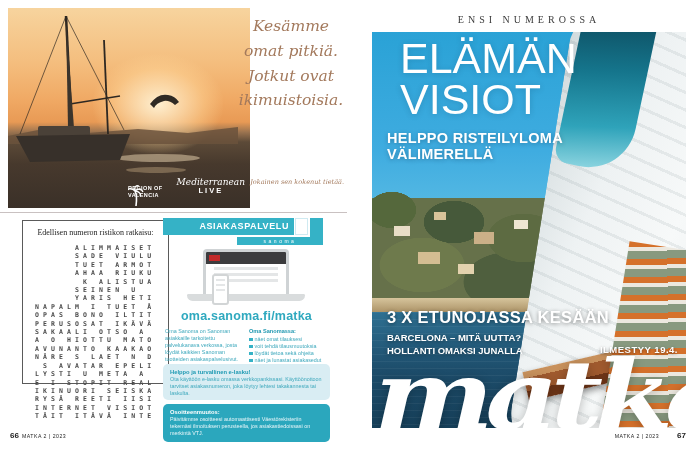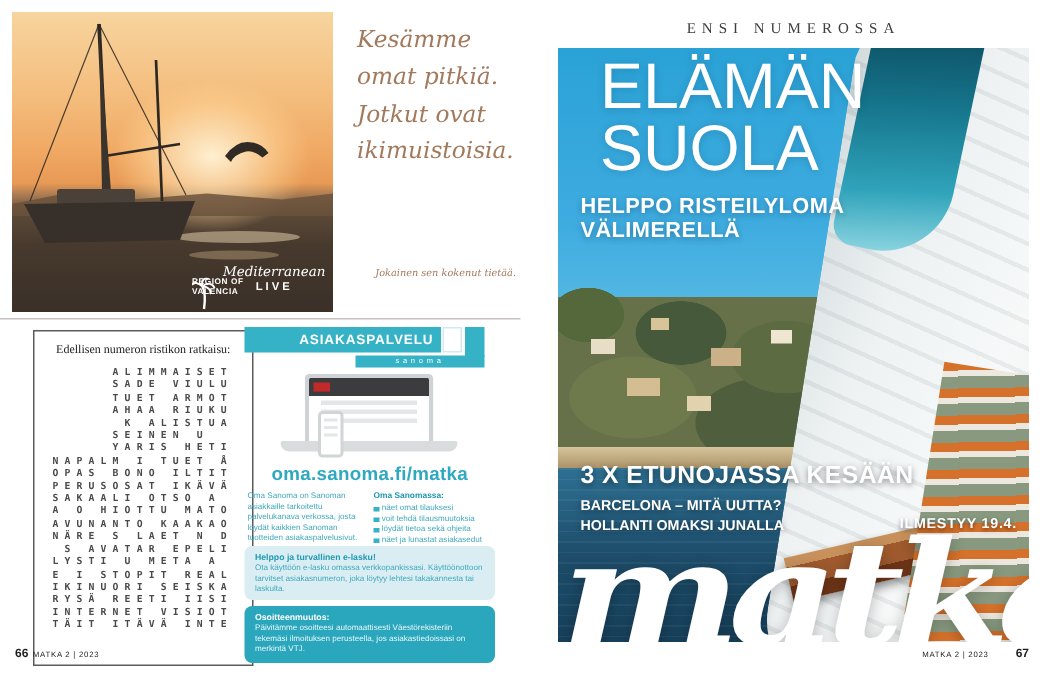--- a/index.html
+++ b/index.html
@@ -1,37 +1,37 @@
 <!DOCTYPE html>
 <html><head>
 <meta charset="utf-8">
 <style>
   html,body{margin:0;padding:0;background:#ffffff;}
   body{width:694px;height:450px;font-family:"Liberation Sans",sans-serif;-webkit-font-smoothing:antialiased;}
   .spread{position:relative;width:694px;height:450px;background:#fff;overflow:hidden;}
 
   
-  .ad-photo{position:absolute;left:8px;top:8px;width:214px;height:200px;overflow:hidden;
+  .ad-photo{position:absolute;left:8px;top:8px;width:242px;height:200px;overflow:hidden;
     background:linear-gradient(180deg,#f7d49e 0%,#f4bd7d 28%,#f0a964 46%,#e89a55 57%,#9c7450 62%,#5c4a38 67%,#47392d 78%,#3a3028 100%);}
   .sun-glow{position:absolute;left:62%;top:48%;width:130px;height:100px;transform:translate(-50%,-50%);
     background:radial-gradient(ellipse at center,rgba(255,243,214,.95) 0%,rgba(255,214,152,.45) 50%,rgba(255,214,152,0) 72%);}
   .ad-photo svg{position:absolute;left:0;top:0;}
   .logo-region{position:absolute;left:120px;bottom:10px;display:flex;align-items:center;gap:3px;color:#fff;}
   .logo-region-text{font-size:5.5px;font-weight:bold;letter-spacing:.4px;line-height:1.15;}
   .logo-med{position:absolute;right:5px;bottom:13px;color:#fff;text-align:center;}
   .logo-med-script{font-family:"DejaVu Serif",serif;font-style:italic;font-size:9px;line-height:1;}
   .logo-med-live{font-size:7.5px;font-weight:bold;letter-spacing:2px;line-height:1.1;}
-  .ad-headline{position:absolute;left:238px;top:14px;width:106px;text-align:left;color:#a3795c;
+  .ad-headline{position:absolute;left:238px;top:14px;width:106px;text-align:center;color:#a3795c;
     font-family:"DejaVu Serif",serif;font-style:italic;font-size:15.5px;line-height:1.6;}
   .ad-tagline{position:absolute;left:230px;top:178px;width:114px;text-align:right;color:#a3795c;
     font-family:"DejaVu Serif",serif;font-style:italic;font-size:6.5px;}
   .rule{position:absolute;left:0;top:212px;width:347px;height:1px;background:#c9c1c1;}
 
   
-  .crossword{position:absolute;left:22px;top:220px;width:147px;height:224px;border:1px solid #5a5a5a;background:#fff;box-sizing:border-box;}
+  .crossword{position:absolute;left:22px;top:220px;width:147px;height:164px;border:1px solid #5a5a5a;background:#fff;box-sizing:border-box;}
   .cw-title{margin-top:7px;text-align:center;font-family:"Liberation Serif",serif;font-size:8px;color:#222;}
   .cw-grid{margin-top:7px;padding-left:12px;}
   .cw-row{font-family:"DejaVu Sans Mono",monospace;font-size:6.5px;font-weight:bold;letter-spacing:4.1px;
     line-height:8.4px;white-space:pre;color:#4a4a4a;}
 
   
   .svc{position:absolute;left:163px;top:218px;width:167px;height:168px;}
   .svc-header{position:absolute;left:0;top:0;width:131px;height:17px;background:#35b2c6;color:#fff;font-weight:bold;
     font-size:9px;letter-spacing:.6px;text-align:right;line-height:17px;padding-right:5px;box-sizing:border-box;}
   .svc-sq-white{position:absolute;left:132px;top:0;width:13px;height:17px;background:#fff;border:1px solid #cfeaf1;box-sizing:border-box;}
@@ -265,21 +265,21 @@
     </div>
     <div class="cliff"></div>
     <div class="sea"></div>
     <div class="ship-white"></div>
     <div class="ship-glass"></div>
     <div class="railing"></div>
     <div class="deck"></div>
 
     <div class="cover-title">
       <div>ELÄMÄN</div>
-      <div>SUOLA</div>
+      <div>VISIOT</div>
     </div>
     <div class="cover-sub">
       <div>HELPPO RISTEILYLOMA</div>
       <div>VÄLIMERELLÄ</div>
     </div>
     <div class="teaser">
       <div class="teaser-head">3 X ETUNOJASSA KESÄÄN</div>
       <div class="teaser-item">BARCELONA – MITÄ UUTTA?</div>
       <div class="teaser-item">HOLLANTI OMAKSI JUNALLA</div>
     </div>

